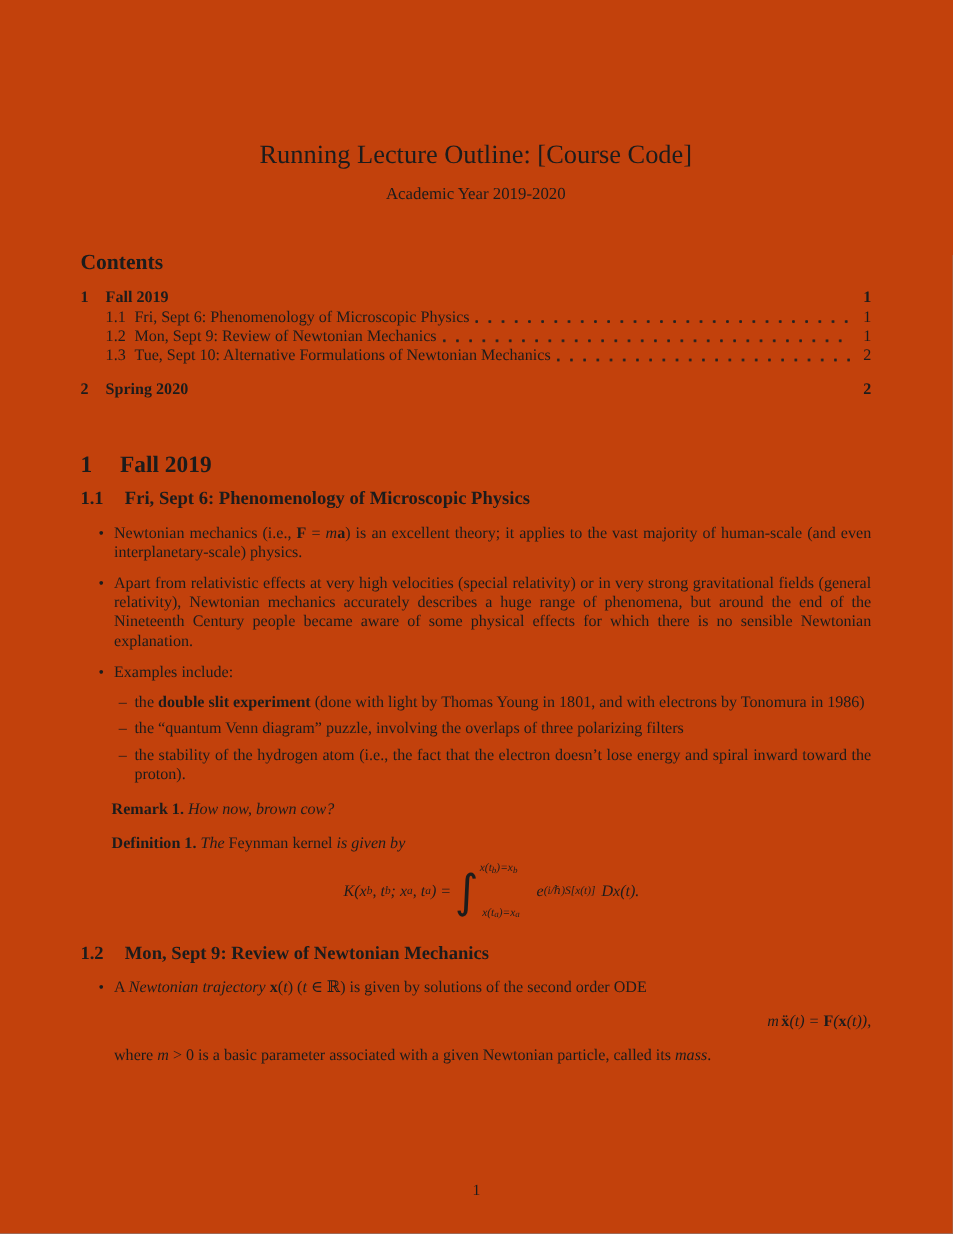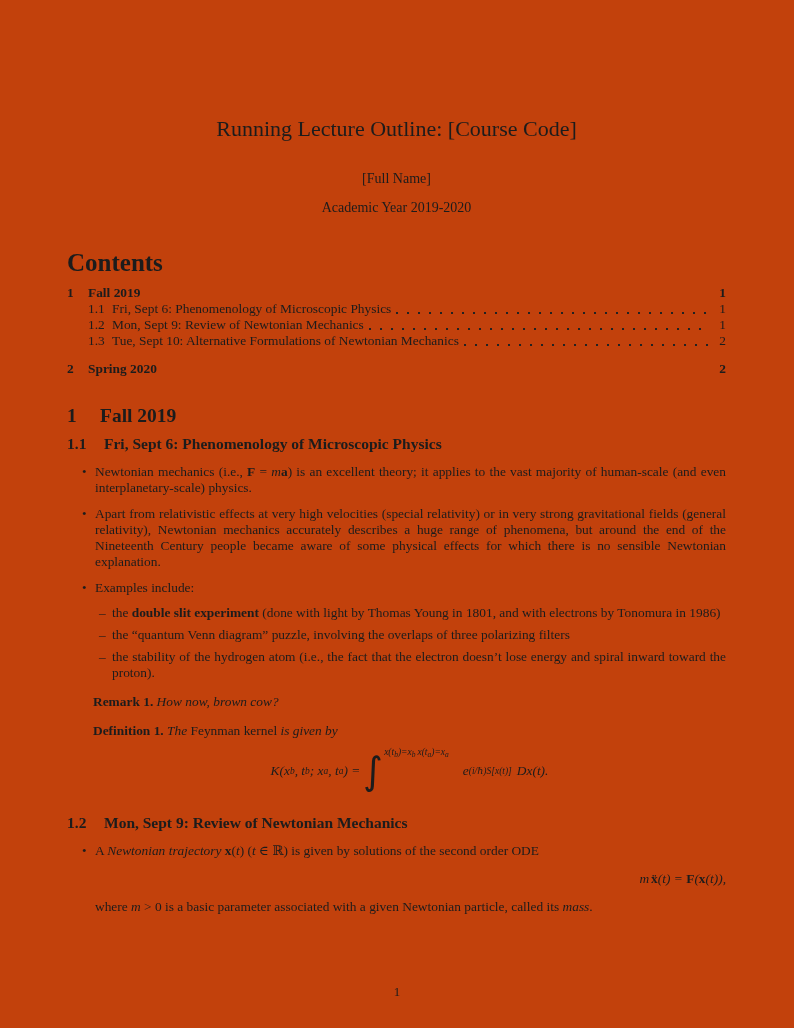--- a/index.html
+++ b/index.html
@@ -17,40 +17,40 @@
     margin: 0 auto;
   }
 
   
   .titleblock { padding-top: 116px; text-align: center; }
   .doc-title { font-size: 22px; font-weight: normal; line-height: 26px; }
   .doc-author { font-size: 14px; margin-top: 29px; }
   .doc-date   { font-size: 14px; margin-top: 13px; }
 
   
-  .toc-heading { font-size: 25px; font-weight: bold; margin-top: 39px; }
+  .toc-heading { font-size: 18px; font-weight: bold; margin-top: 39px; }
   .toc { margin-top: 14px; }
   .toc-row { display: flex; align-items: baseline; line-height: 15.5px; }
   .toc-l1 { font-weight: bold; margin-top: 12px; }
   .toc-l1:first-child { margin-top: 0; }
   .toc-l2 { padding-left: 21px; margin-top: 0.5px; }
   .toc-num-l1 { width: 21px; flex: 0 0 auto; }
   .toc-num-l2 { width: 24px; flex: 0 0 auto; }
   .toc-label { flex: 0 1 auto; }
   .toc-spacer { flex: 1 1 auto; }
   .toc-leader {
     flex: 1 1 auto; align-self: flex-end;
     height: 4px; margin: 0 5px 2px 5px;
     background-image: radial-gradient(circle at 1.2px 2px, #222 1px, transparent 1.4px);
     background-size: 11px 4px; background-repeat: repeat-x;
   }
   .toc-page { flex: 0 0 auto; min-width: 12px; text-align: right; }
 
   
-  .sec-heading { font-size: 19.5px; font-weight: bold; margin-top: 28px; line-height: 23px; }
+  .sec-heading { font-size: 19.5px; font-weight: bold; margin-top: 45px; line-height: 23px; }
   .sec-heading .hnum { display: inline-block; min-width: 19px; margin-right: 14px; }
   .sub-heading { font-size: 15.5px; font-weight: bold; margin-top: 7px; line-height: 19px; }
   .sub-heading .hnum { display: inline-block; min-width: 25px; margin-right: 12px; }
   .sub-heading-2 { margin-top: 18px; }
 
   
   ul.items { list-style: none; padding-left: 28px; margin-top: 11px; }
   ul.items > li { position: relative; margin-top: 10px; text-align: justify; }
   ul.items > li::before { content: "\2022"; position: absolute; left: -13px; font-size: 13px; }
   ul.subitems { list-style: none; padding-left: 17px; margin-top: 9px; }
@@ -70,21 +70,21 @@
   sup.msup { vertical-align: 6px; }
   sub.msub { vertical-align: -2px; }
 
   .eq-display { margin: 8px 0 0 26px; display: flex; justify-content: center; align-items: center; }
   .int-wrap { display: inline-flex; align-items: center; margin: 0 1px 0 3px; }
   .int-sign {
     font-family: "DejaVu Sans", sans-serif;
     font-style: italic; font-size: 38px; line-height: 46px;
   }
   .int-limits {
-    display: inline-flex; flex-direction: row; justify-content: space-between;
+    display: inline-flex; flex-direction: column; justify-content: space-between;
     height: 48px; font-size: 9.5px; line-height: 11px; font-style: italic;
   }
   .lim-up { align-self: flex-start; transform: translateX(1px); }
   .lim-lo { align-self: flex-start; transform: translateX(-9px); margin-left: 12px; }
   .lim-up sub, .lim-lo sub { font-size: 7.5px; vertical-align: -1.5px; }
   .e-base { font-style: italic; margin-left: 4px; }
   .measure { font-style: italic; margin-left: 5px; }
   .eq-center { text-align: right; margin-top: 12px; margin-bottom: 12px; }
   .where-line { margin-top: 12px; text-align: justify; }
   .thin { margin-left: 2px; }
@@ -92,21 +92,20 @@
   
   .footer { position: absolute; bottom: 28px; left: 0; right: 0; text-align: center; font-size: 13px; }
 </style>
 </head>
 <body>
 
 <div class="page">
 
   <div class="titleblock">
     <div class="doc-title">Running Lecture Outline: [Course Code]</div>
-    <div class="doc-author">[Full Name]</div>
     <div class="doc-date">Academic Year 2019-2020</div>
   </div>
 
   <div class="toc-heading">Contents</div>
   <div class="toc">
     <div class="toc-row toc-l1">
       <span class="toc-num-l1">1</span>
       <span class="toc-label">Fall 2019</span>
       <span class="toc-spacer"></span>
       <span class="toc-page">1</span>

